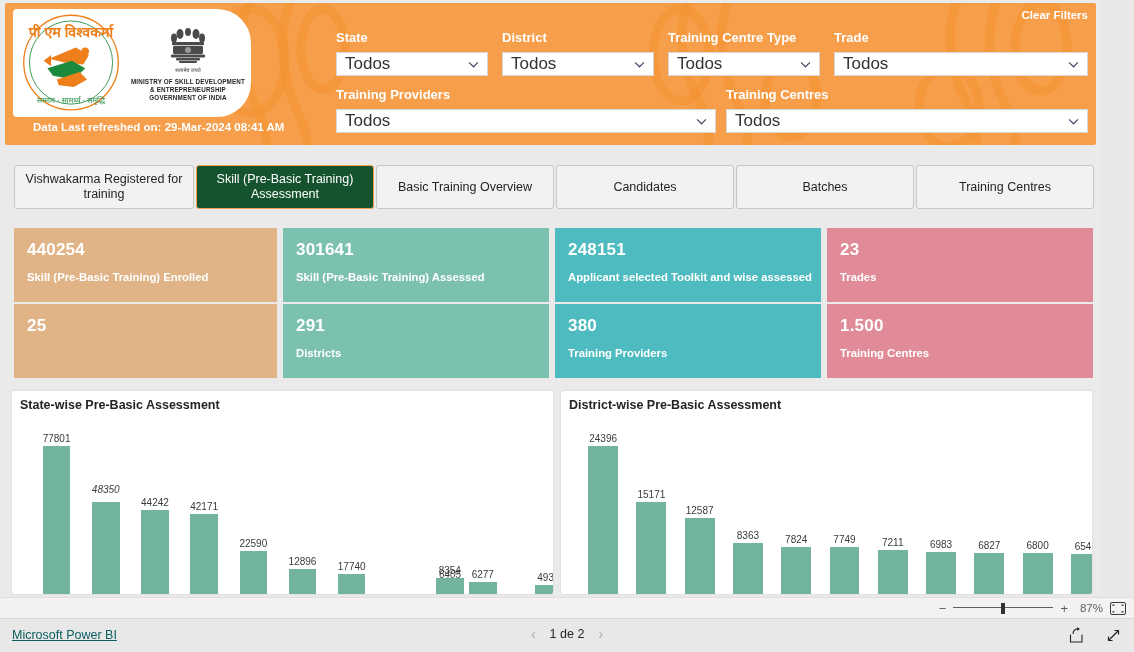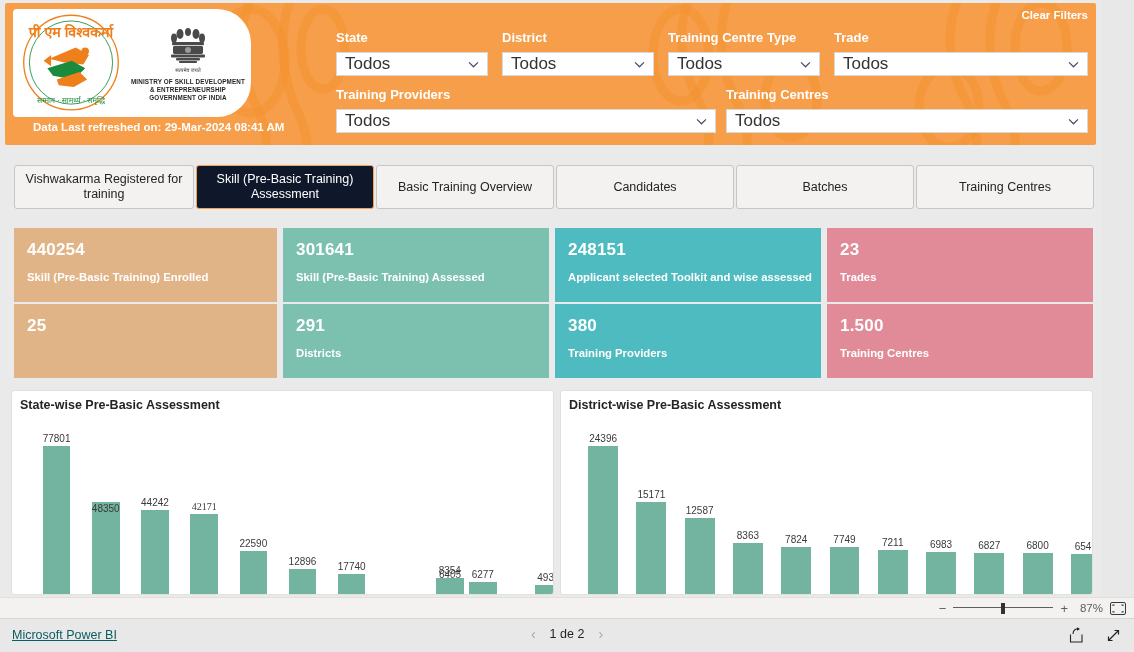--- a/index.html
+++ b/index.html
@@ -156,21 +156,21 @@
     align-items: center;
     justify-content: center;
     text-align: center;
     font-size: 12.5px;
     color: #252423;
     line-height: 15px;
     padding: 0 6px;
     cursor: pointer;
   }
   .tab-btn.active {
-    background: #0f172a;
+    background: #14532d;
     border-color: #f7a14e;
     color: #ffffff;
   }
 
   
   .kpi-card {
     position: absolute;
     box-sizing: border-box;
     padding: 12px 0 0 13px;
     color: #ffffff;
@@ -520,27 +520,27 @@
 
   <div class="chart-panel" style="left:11px; top:390px; width:543px; height:205px;">
     <div class="chart-title">State-wise Pre-Basic Assessment</div>
     <div class="chart-plot" id="plot-0">
         <div class="bar-col" style="left: 30.82px; width: 27.5418px; height: 164px;">
           <div class="bar-rect" style="height: 148px; background: rgb(114, 180, 160);"></div>
           <div class="bar-label" style="bottom: 149px;">77801</div>
         </div>
         <div class="bar-col" style="left: 80.0018px; width: 27.5418px; height: 107.976px;">
           <div class="bar-rect" style="height: 91.9757px; background: rgb(114, 180, 160);"></div>
-          <div class="bar-label" style="bottom: 79px;">48350</div>
+          <div class="bar-label" style="bottom: 98px; font-style: italic;">48350</div>
         </div>
         <div class="bar-col" style="left: 129.184px; width: 27.5418px; height: 100.161px;">
           <div class="bar-rect" style="height: 84.1611px; background: rgb(114, 180, 160);"></div>
           <div class="bar-label" style="bottom: 85.1611px;">44242</div>
         </div>
-        <div class="bar-col" style="left: 178.365px; width: 27.5418px; height: 96.2214px; font-family: Liberation Serif, serif;">
+        <div class="bar-col" style="left: 178.365px; width: 27.5418px; height: 96.2214px;">
           <div class="bar-rect" style="height: 80.2214px; background: rgb(114, 180, 160);"></div>
           <div class="bar-label" style="bottom: 81.2214px;">42171</div>
         </div>
         <div class="bar-col" style="left: 227.547px; width: 27.5418px; height: 58.9727px;">
           <div class="bar-rect" style="height: 42.9727px; background: rgb(114, 180, 160);"></div>
           <div class="bar-label" style="bottom: 43.9727px;">22590</div>
         </div>
         <div class="bar-col" style="left: 276.729px; width: 27.5418px; height: 40.5319px;">
           <div class="bar-rect" style="height: 24.5319px; background: rgb(114, 180, 160);"></div>
           <div class="bar-label" style="bottom: 25.5319px;">12896</div>

